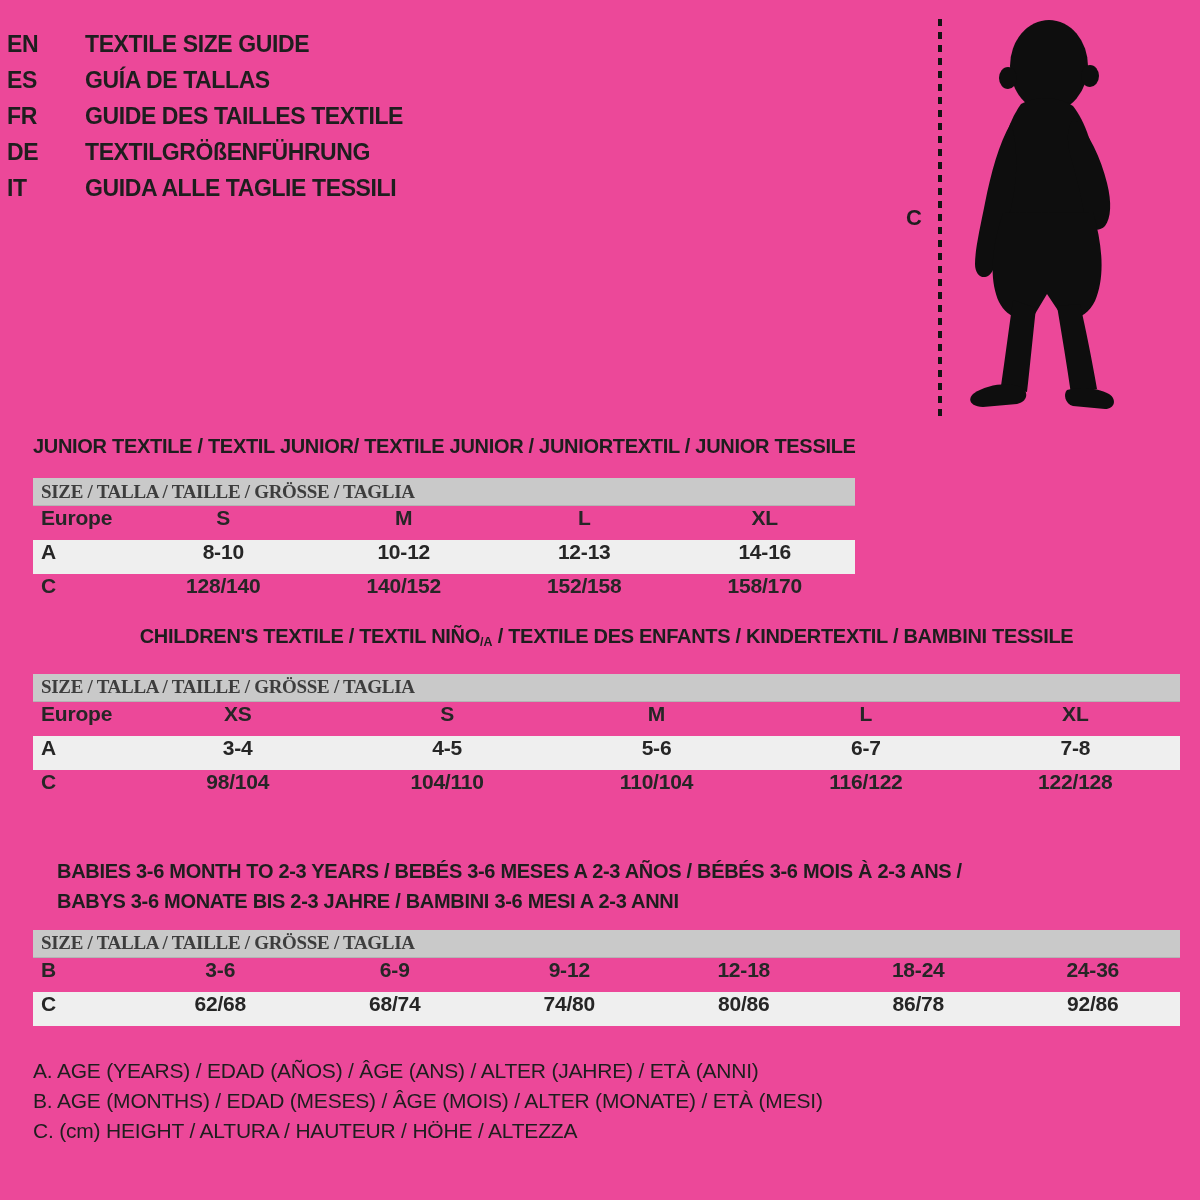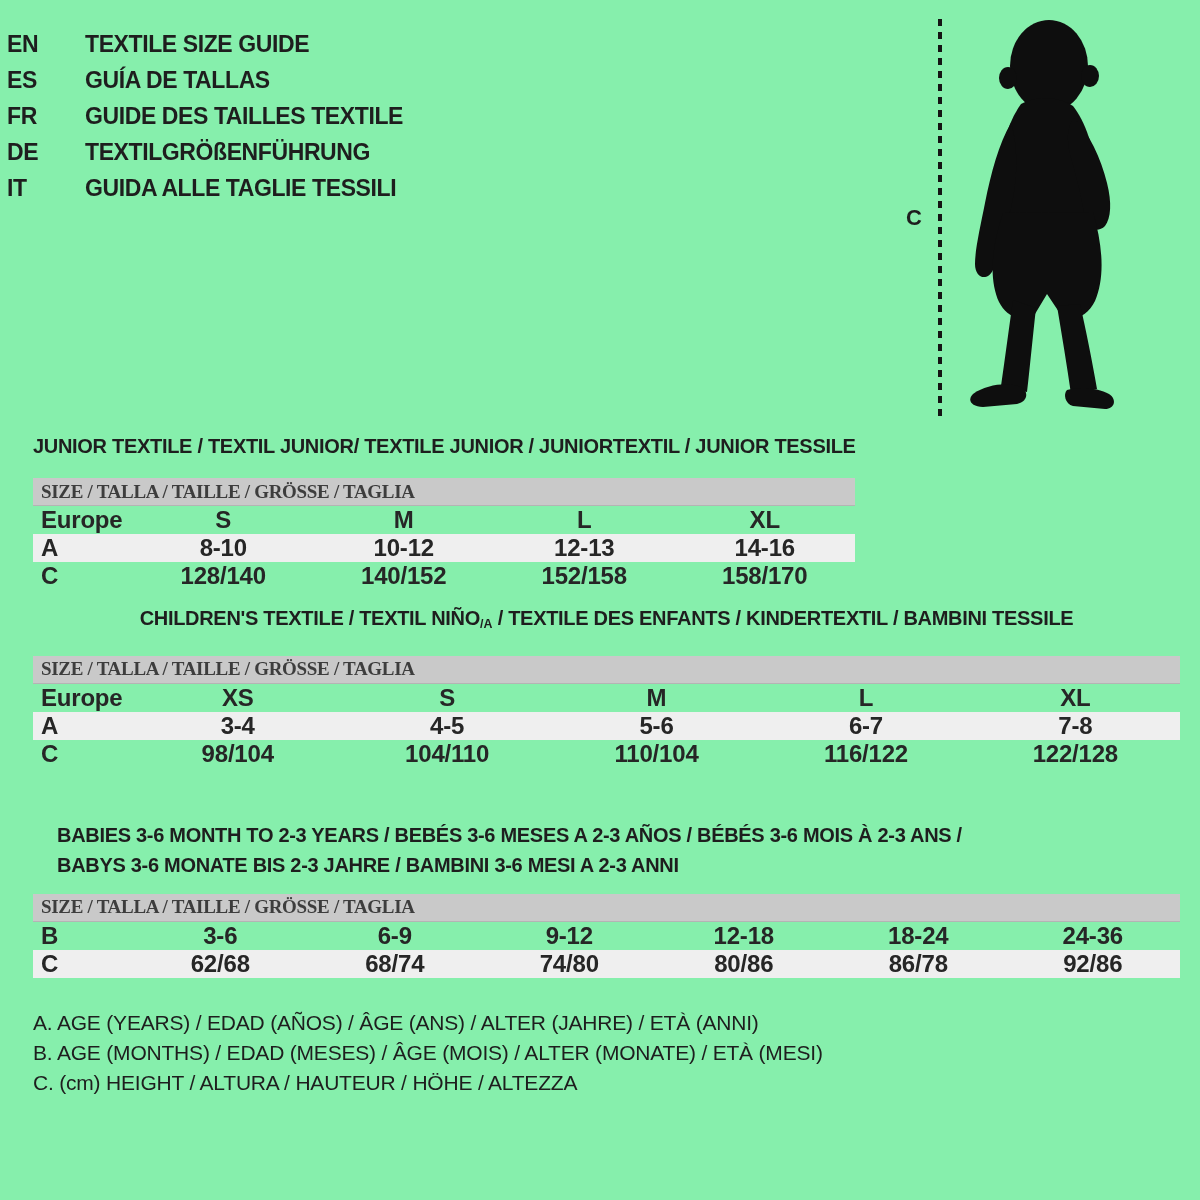--- a/index.html
+++ b/index.html
@@ -6,21 +6,21 @@
   html, body { margin: 0; padding: 0; }
   body {
     width: 1200px; height: 1200px;
     background: #ffffff;
     font-family: "Liberation Sans", sans-serif;
     color: #1e1e1e;
   }
   .page {
     position: relative;
     width: 1200px; height: 1200px;
-    background: #86efac;
+    background: #ec4899;
     overflow: hidden;
   }
   .content {
     margin-left: 33px;
     width: 1147px;
   }
 
   
   .lang-block { padding-top: 26px; margin-left: 7px; }
   .lang-row {
@@ -70,22 +70,22 @@
     display: flex; align-items: center;
     padding-left: 8px;
     font-size: 19px; font-weight: bold;
     letter-spacing: -0.3px;
     font-family: Liberation Serif, serif;
   }
   .size-table { width: 100%; }
   .size-table.narrow { width: 822px; }
   .trow {
     display: flex; align-items: flex-start;
-    height: 28px;
-    font-size: 24px; font-weight: bold;
+    height: 34px;
+    font-size: 21px; font-weight: bold;
     letter-spacing: -0.2px;
     color: #262626;
   }
   .trow.shaded { background: #efefef; }
   .tlabel { flex: 0 0 100px; padding-left: 8px; }
   .tcell  { flex: 1 1 0; text-align: center; }
 
   
   .legend { margin-top: 30px; }
   .legend-line {

